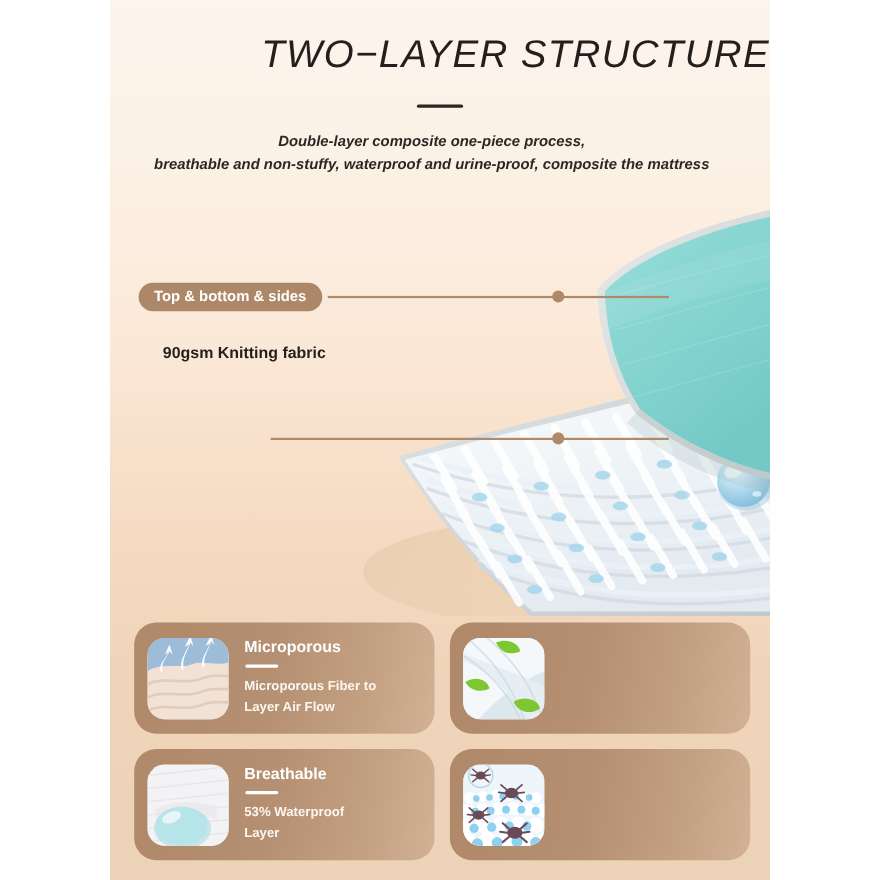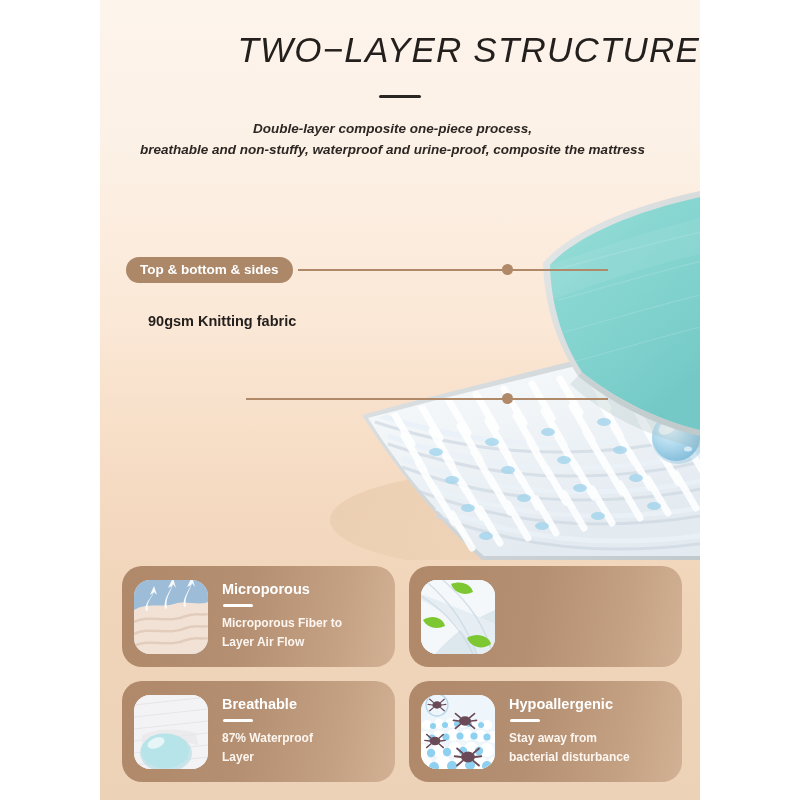--- a/index.html
+++ b/index.html
@@ -390,21 +390,21 @@
             </g>
             <path d="M8 40 C 22 34 42 32 62 38 L64 50 C 44 44 24 46 8 52 Z" fill="#e9e7eb" opacity="0.8"></path>
             <ellipse cx="32" cy="58" rx="26" ry="19" fill="#a8dbe2" opacity="0.55"></ellipse>
             <ellipse cx="31" cy="56" rx="24" ry="17.5" fill="#b7e4e9"></ellipse>
             <ellipse cx="22" cy="48" rx="9" ry="5" fill="#ffffff" opacity="0.65" transform="rotate(-22 22 48)"></ellipse>
           </svg>
         </div>
         <div class="card-text">
           <div class="card-title">Breathable</div>
           <div class="card-rule"></div>
-          <div class="card-desc">87% Waterproof</div>
+          <div class="card-desc">53% Waterproof</div>
           <div class="card-desc">Layer</div>
         </div>
       </div>
 
       <div class="card">
         <div class="card-thumb">
           <svg viewBox="0 0 74 74" width="74" height="74">
             <rect width="74" height="74" fill="#eef6fb"></rect>
             <g>
               <g fill="#ffffff">
@@ -494,23 +494,17 @@
                     <path d="M-7 5 L-14 11"></path>
                   <path d="M7 -5 L14 -11"></path>
                     <path d="M9 0 L17 -1"></path>
                     <path d="M7 5 L14 11"></path>
                 </g>
               </g>
             </g>
             <circle cx="16" cy="10" r="11" fill="none" stroke="#b9d7e8" stroke-width="1.4"></circle>
           </svg>
         </div>
-        <div class="card-text">
-          <div class="card-title">Hypoallergenic</div>
-          <div class="card-rule"></div>
-          <div class="card-desc">Stay away from</div>
-          <div class="card-desc">bacterial disturbance</div>
-        </div>
       </div>
 
     </div>
   </div>
 </div>
 
 </body></html>

